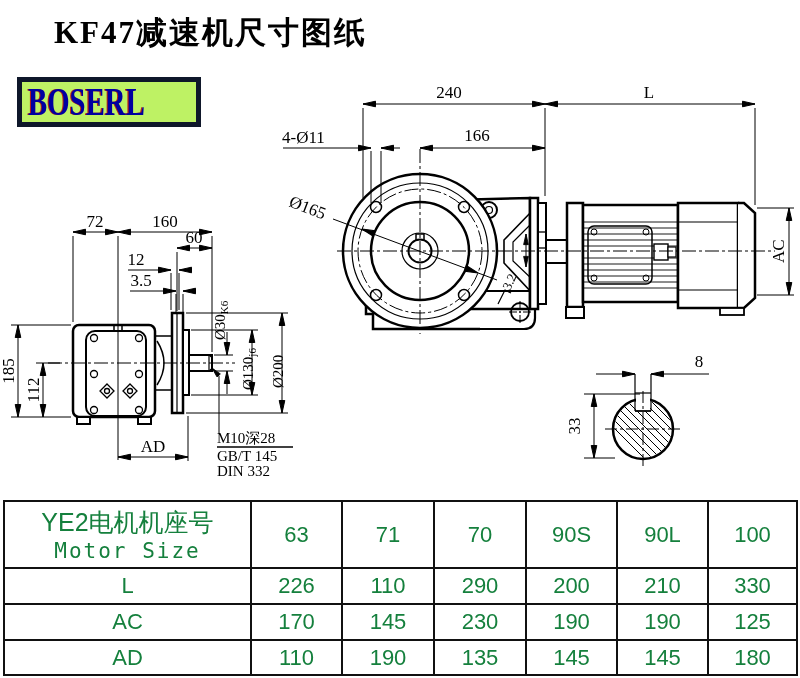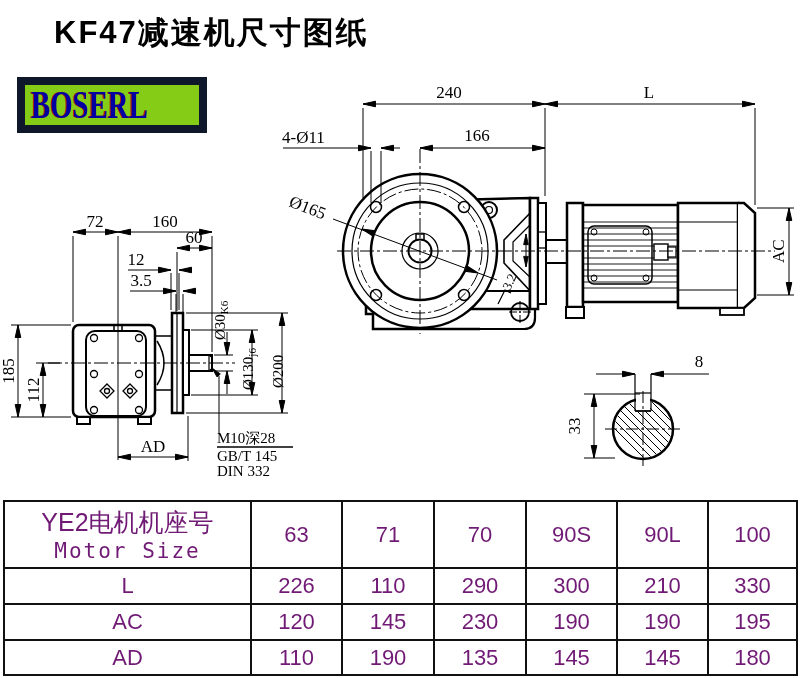--- a/index.html
+++ b/index.html
@@ -1,31 +1,31 @@
 <!DOCTYPE html>
 <html><head>
 <meta charset="utf-8">
 <style>
   html,body{margin:0;padding:0;background:#fff;}
   #stage{position:relative;width:800px;height:678px;background:#fff;overflow:hidden;
          font-family:"Liberation Serif",serif;}
   #title{position:absolute;left:54px;top:12px;font-size:31px;font-weight:bold;color:#000;
-         font-family:Liberation Sans, sans-serif;letter-spacing:2px;}
-  #logo{position:absolute;left:17px;top:77px;border:8px solid #0f172a;background:#84cc16;
+         font-family:Liberation Serif, serif;letter-spacing:2px;}
+  #logo{position:absolute;left:17px;top:77px;border:5px solid #0f172a;background:#bef264;
         padding:0 6px;height:40px;display:flex;align-items:center;}
   #logo span{font-family:"Liberation Serif",serif;font-weight:bold;font-size:40px;color:#0000a0;
         transform:scaleX(.72);transform-origin:left center;
         text-shadow:-1.5px 0 0 rgba(190,0,0,.85);line-height:1;}
   svg{position:absolute;left:0;top:0;}
   svg text{font-family:"Liberation Serif",serif;fill:#000;}
   .dim{font-size:17px;}
   .dimS{font-size:15px;}
   table{position:absolute;left:3px;top:500px;border-collapse:collapse;table-layout:fixed;
         font-family:"Liberation Sans",sans-serif;}
-  td{border:2px solid #111;text-align:center;vertical-align:middle;padding:0;color:#701a75;}
+  td{border:2px solid #111;text-align:center;vertical-align:middle;padding:0;color:#15803d;}
   .num{font-size:22px;}
   .hzh{font-size:25px;font-family:"Liberation Sans",sans-serif;}
   .hen{font-size:21px;font-family:"DejaVu Sans Mono",monospace;letter-spacing:2px;}
 </style>
 </head>
 <body>
 
 <div id="stage">
   <div id="title">KF47减速机尺寸图纸</div>
   <div id="logo">
@@ -299,32 +299,32 @@
       <td class="num">70</td>
       <td class="num">90S</td>
       <td class="num">90L</td>
       <td class="num">100</td>
     </tr>
     <tr style="height:36px" class="num">
       <td>L</td>
       <td>226</td>
       <td>110</td>
       <td>290</td>
-      <td>300</td>
+      <td>200</td>
       <td>210</td>
       <td>330</td>
     </tr>
     <tr style="height:36px" class="num">
       <td>AC</td>
-      <td>120</td>
+      <td>170</td>
       <td>145</td>
       <td>230</td>
       <td>190</td>
       <td>190</td>
-      <td>195</td>
+      <td>125</td>
     </tr>
     <tr style="height:35px" class="num">
       <td>AD</td>
       <td>110</td>
       <td>190</td>
       <td>135</td>
       <td>145</td>
       <td>145</td>
       <td>180</td>
     </tr>

